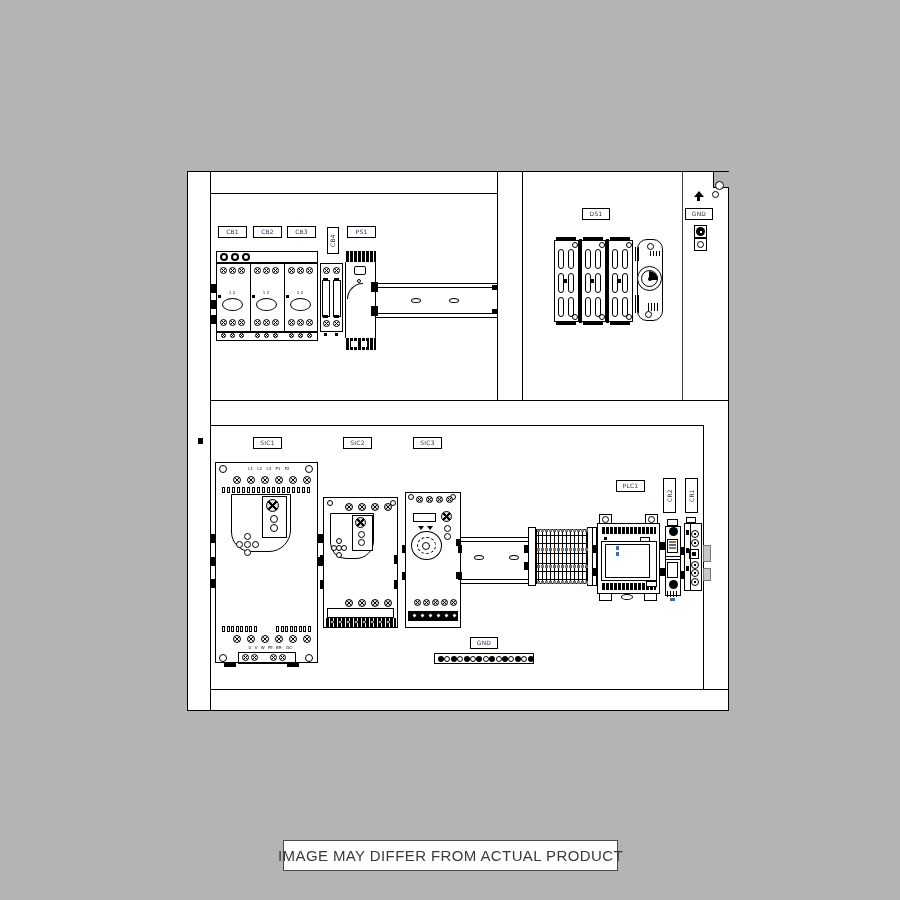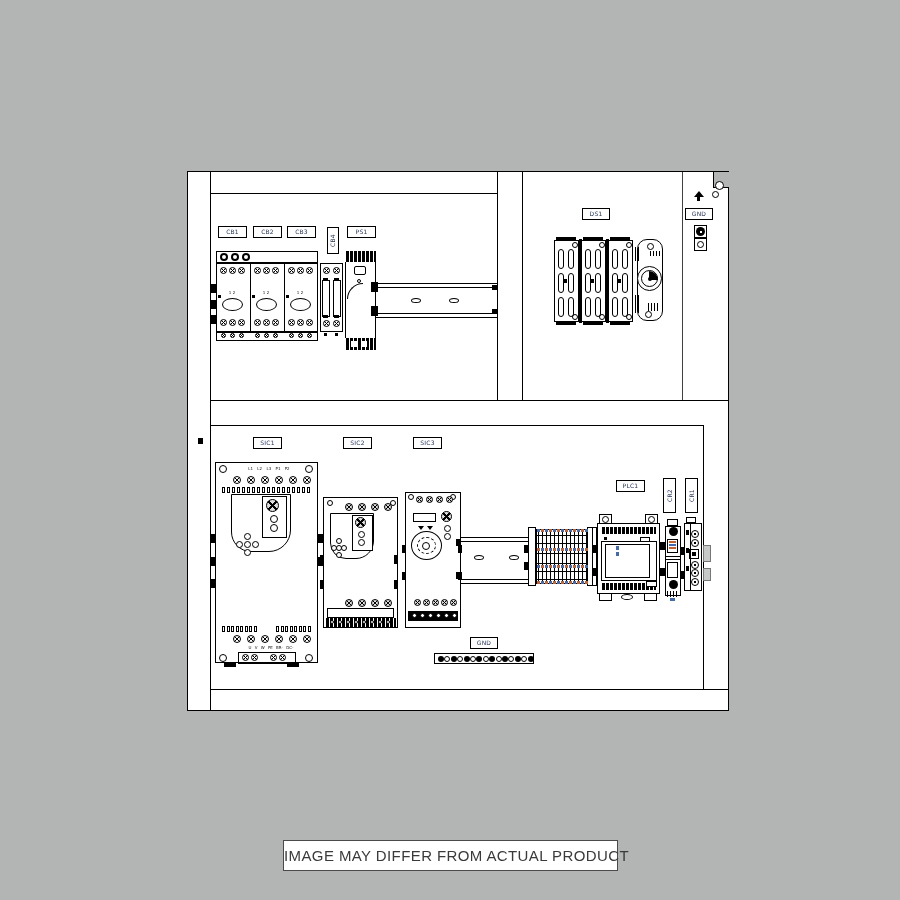--- a/index.html
+++ b/index.html
@@ -5,21 +5,21 @@
   html,body{margin:0;padding:0;background:#b2b5b3;}
   .stage{position:relative;width:900px;height:900px;background:#b2b5b3;font-family:"DejaVu Sans",sans-serif;overflow:hidden;}
   .abs{position:absolute;box-sizing:border-box;}
   .sheet{left:187px;top:171px;width:542px;height:540px;background:#fff;border:1px solid #000;}
   .ln{background:#000;}
   .lbl{background:#fff;border:1px solid #000;display:flex;align-items:center;justify-content:center;
        font-size:6px;line-height:6px;color:#26335c;letter-spacing:.2px;font-family:"DejaVu Sans",sans-serif;}
   .lblv{writing-mode:vertical-rl;transform:rotate(180deg);}
   .tiny{font-size:4px;line-height:5px;color:#111;white-space:nowrap;overflow:hidden;text-align:center;}
   .cap{left:283px;top:840px;width:335px;height:31px;background:#fff;border:1px solid #4a4a4a;
-       display:flex;align-items:center;color:#3a3a3a;
+       display:flex;align-items:center;justify-content:center;color:#3a3a3a;
        font:15px "Liberation Sans",sans-serif;letter-spacing:.4px;white-space:nowrap;}
   .notch{left:713px;top:172px;width:16px;height:16px;background:#b2b5b3;border-left:1px solid #000;border-bottom:1px solid #000;}
   .bump{left:715px;top:181px;width:9px;height:9px;background:#fff;border:1px solid #000;border-radius:50%;}
   .tri-up{width:0;height:0;border-left:5px solid transparent;border-right:5px solid transparent;border-bottom:6px solid #000;}
 </style>
 </head>
 <body>
 
 <div class="stage">
 

